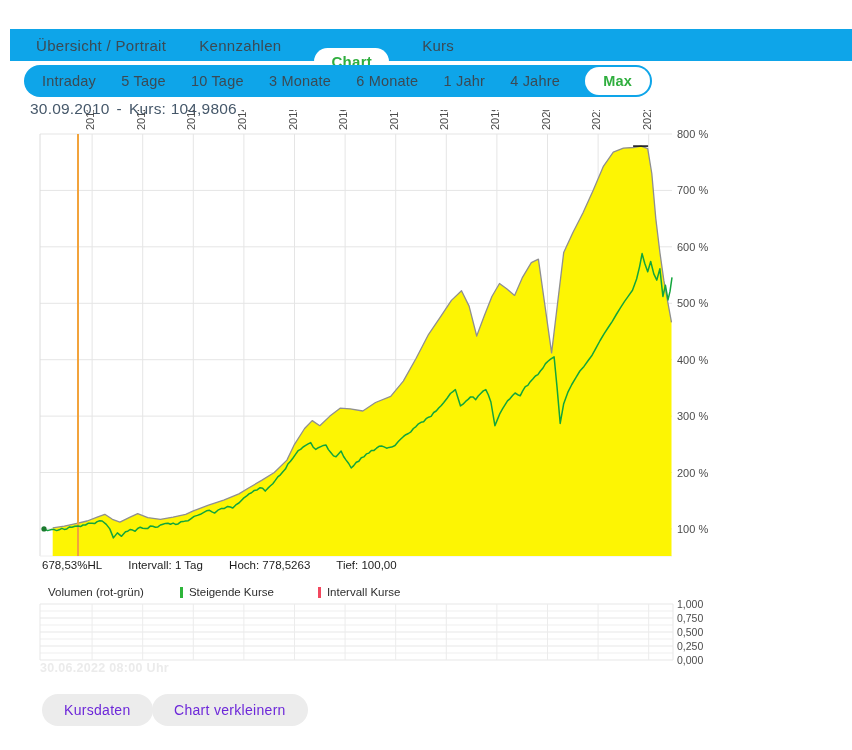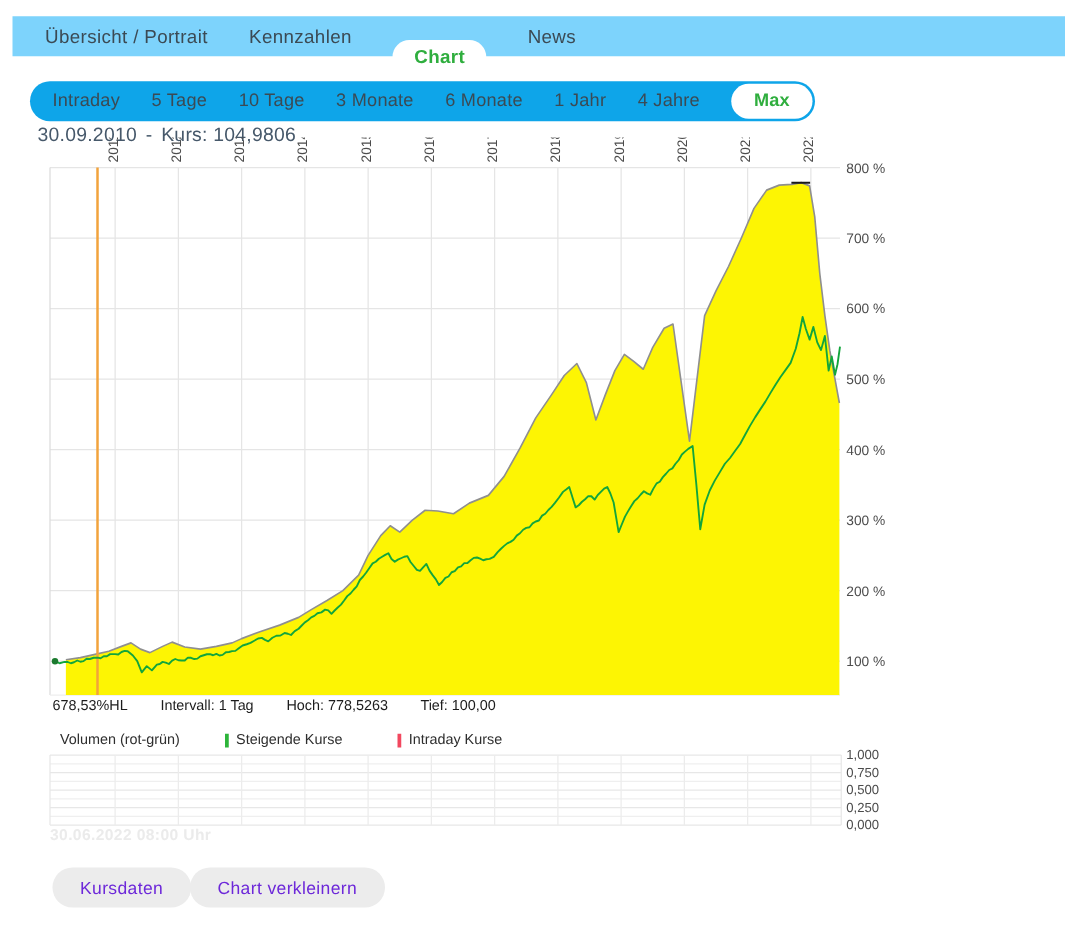--- a/index.html
+++ b/index.html
@@ -1,20 +1,20 @@
 <!DOCTYPE html>
 <html><head>
 <meta charset="utf-8">
 <style>
   html,body{margin:0;padding:0;background:#fff;}
   .page{position:relative;width:852px;height:750px;background:#fff;overflow:hidden;
         font-family:"Liberation Sans",sans-serif;}
 
   
-  .topnav{position:absolute;left:10px;top:13px;right:0;height:32px;background:#7dd3fc;
+  .topnav{position:absolute;left:10px;top:29px;right:0;height:32px;background:#0ea5e9;
           display:flex;align-items:center;gap:33px;padding-left:26px;}
   .topnav .tab{font-size:15px;color:#3b4a54;letter-spacing:.3px;white-space:nowrap;cursor:pointer;}
   .topnav .tab.active{background:#fff;color:#2fae3e;font-weight:700;border-radius:15px;padding:5px 17px;margin-top:33px;}
 
   
   .rangebar{position:absolute;left:24px;top:65px;width:628px;height:32px;background:#0ea5e9;
             border-radius:16px;display:flex;align-items:center;justify-content:space-between;
             padding:0 2px 0 18px;box-sizing:border-box;}
   .rangebar .tab{font-size:14.5px;color:#3b4a54;letter-spacing:.2px;white-space:nowrap;cursor:pointer;}
   .rangebar .tab.active{background:#fff;color:#2fae3e;font-weight:700;border-radius:15px;padding:6px 18px;}
@@ -46,21 +46,21 @@
 </style>
 </head>
 <body>
 
 <div class="page">
 
   <nav class="topnav" id="topnav">
       <span class="tab">Übersicht / Portrait</span>
       <span class="tab">Kennzahlen</span>
       <span class="tab active">Chart</span>
-      <span class="tab">News</span>
+      <span class="tab">Kurs</span>
     </nav>
 
   <div class="rangebar" id="rangebar">
       <span class="tab">Intraday</span>
       <span class="tab">5 Tage</span>
       <span class="tab">10 Tage</span>
       <span class="tab">3 Monate</span>
       <span class="tab">6 Monate</span>
       <span class="tab">1 Jahr</span>
       <span class="tab">4 Jahre</span>
@@ -127,21 +127,21 @@
     <span>Intervall: 1 Tag</span>
     <span>Hoch: 778,5263</span>
     <span>Tief: 100,00</span>
   </div>
 
   <div class="vol-legend">
     <span class="ttl">Volumen (rot-grün)</span>
     <span class="sw" id="swUp" style="background: rgb(45, 181, 58);"></span>
     <span class="lbl">Steigende Kurse</span>
     <span class="sw" id="swDown" style="background: rgb(242, 72, 95);"></span>
-    <span class="lbl">Intraday Kurse</span>
+    <span class="lbl">Intervall Kurse</span>
   </div>
 
   <svg id="volChart" width="760" height="80" viewBox="0 0 760 80">
       <line x1="40" y1="6" x2="673" y2="6" stroke="#e7e7e7" stroke-width="1"></line>
       <line x1="40" y1="13" x2="673" y2="13" stroke="#efefef" stroke-width="1"></line>
       <text x="677" y="9.5" font-size="10.5" fill="#4c4c4c">1,000</text>
       <line x1="40" y1="20" x2="673" y2="20" stroke="#e7e7e7" stroke-width="1"></line>
       <line x1="40" y1="27" x2="673" y2="27" stroke="#efefef" stroke-width="1"></line>
       <text x="677" y="23.5" font-size="10.5" fill="#4c4c4c">0,750</text>
       <line x1="40" y1="34" x2="673" y2="34" stroke="#e7e7e7" stroke-width="1"></line>

